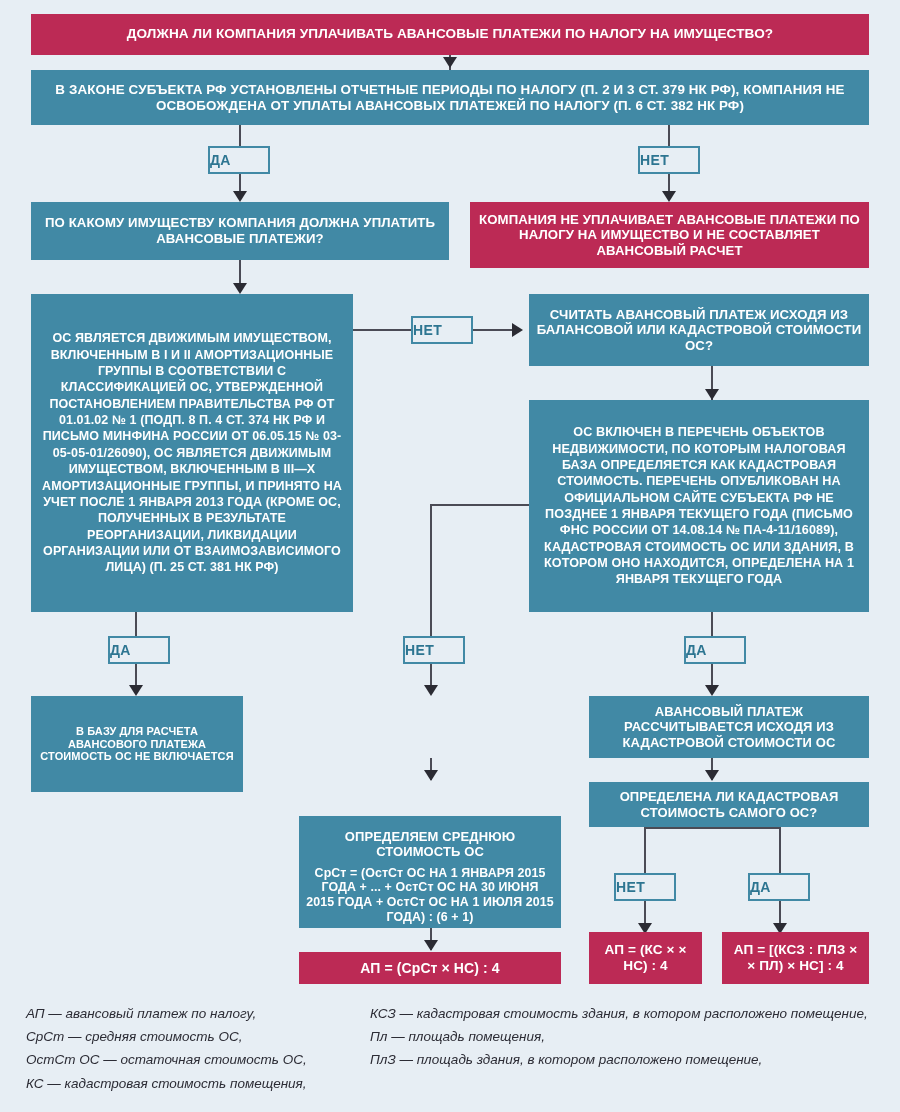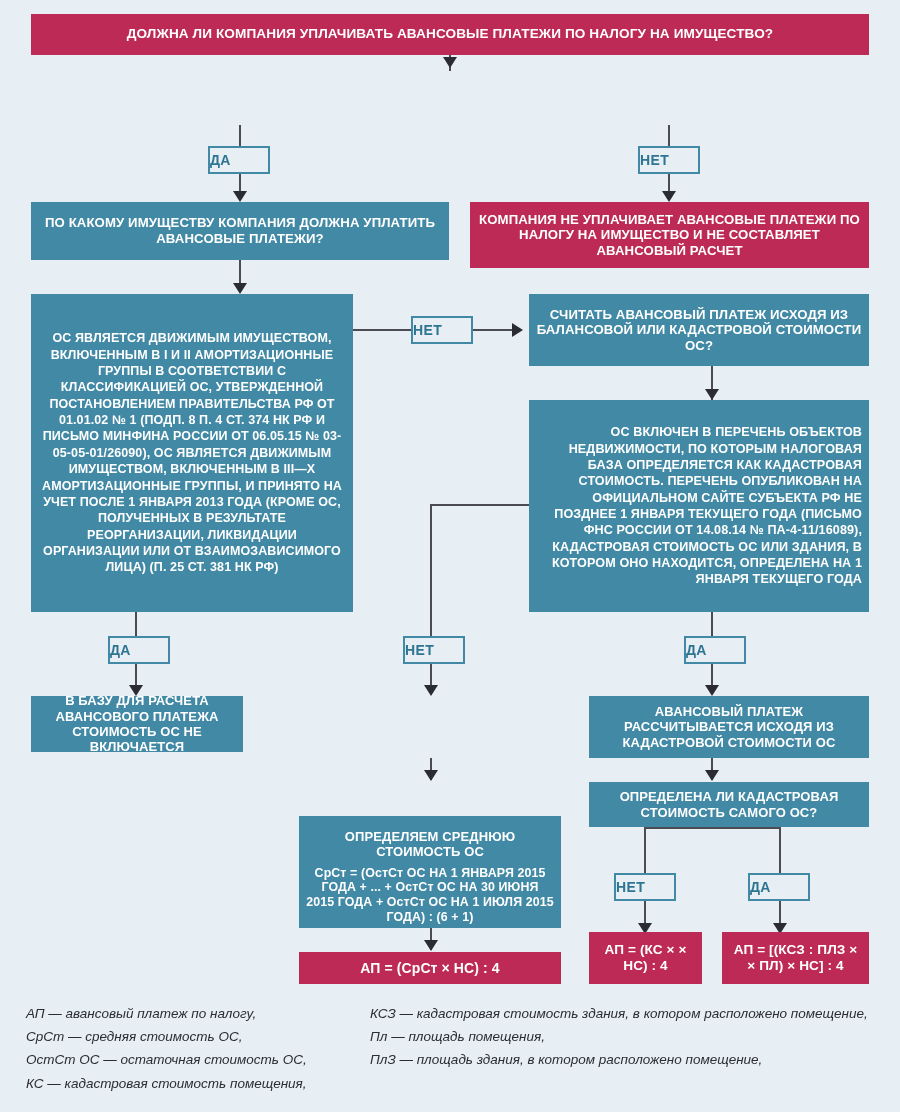--- a/index.html
+++ b/index.html
@@ -127,20 +127,23 @@
   <div class="ln vl" style="left:779px;top:827px;height:46px;"></div>
   <div class="ln vl" style="left:644px;top:900px;height:32px;"></div>
   <div class="arrow" style="left:638px;top:923px;"></div>
   <div class="ln vl" style="left:779px;top:900px;height:32px;"></div>
   <div class="arrow" style="left:773px;top:923px;"></div>
 
   <div class="node red" style="left:31px;top:14px;width:838px;height:41px;font-size:13.6px;">
     <span>ДОЛЖНА ЛИ КОМПАНИЯ УПЛАЧИВАТЬ АВАНСОВЫЕ ПЛАТЕЖИ ПО НАЛОГУ НА ИМУЩЕСТВО?</span>
   </div>
 
+  <div class="node blue" style="left:31px;top:70px;width:838px;height:55px;font-size:13.4px;">
+    <span>В ЗАКОНЕ СУБЪЕКТА РФ УСТАНОВЛЕНЫ ОТЧЕТНЫЕ ПЕРИОДЫ ПО НАЛОГУ (П. 2 И 3 СТ. 379 НК РФ), КОМПАНИЯ НЕ ОСВОБОЖДЕНА ОТ УПЛАТЫ АВАНСОВЫХ ПЛАТЕЖЕЙ ПО НАЛОГУ (П. 6 СТ. 382 НК РФ)</span>
+  </div>
 
   <div class="badge" style="left:208px;top:146px;width:62px;height:28px;font-size:14px;">
     <span>ДА</span>
   </div>
   <div class="badge" style="left:638px;top:146px;width:62px;height:28px;font-size:14px;">
     <span>НЕТ</span>
   </div>
 
   <div class="node blue" style="left:31px;top:202px;width:418px;height:58px;font-size:13.2px;">
     <span>ПО КАКОМУ ИМУЩЕСТВУ КОМПАНИЯ ДОЛЖНА УПЛАТИТЬ АВАНСОВЫЕ ПЛАТЕЖИ?</span>
@@ -155,35 +158,35 @@
   </div>
 
   <div class="badge" style="left:411px;top:316px;width:62px;height:28px;font-size:14px;">
     <span>НЕТ</span>
   </div>
 
   <div class="node blue" style="left:529px;top:294px;width:340px;height:72px;font-size:13.2px;">
     <span>СЧИТАТЬ АВАНСОВЫЙ ПЛАТЕЖ ИСХОДЯ ИЗ БАЛАНСОВОЙ ИЛИ КАДАСТРОВОЙ СТОИМОСТИ ОС?</span>
   </div>
 
-  <div class="node blue" style="left:529px;top:400px;width:340px;height:212px;font-size:12.6px;line-height:1.30;text-align:right;">
+  <div class="node blue" style="left:529px;top:400px;width:340px;height:212px;font-size:12.6px;line-height:1.30;">
     <span>ОС ВКЛЮЧЕН В ПЕРЕЧЕНЬ ОБЪЕКТОВ НЕДВИЖИМОСТИ, ПО КОТОРЫМ НАЛОГОВАЯ БАЗА ОПРЕДЕЛЯЕТСЯ КАК КАДАСТРОВАЯ СТОИМОСТЬ. ПЕРЕЧЕНЬ ОПУБЛИКОВАН НА ОФИЦИАЛЬНОМ САЙТЕ СУБЪЕКТА РФ НЕ ПОЗДНЕЕ 1 ЯНВАРЯ ТЕКУЩЕГО ГОДА (ПИСЬМО ФНС РОССИИ ОТ 14.08.14 № ПА-4-11/16089), КАДАСТРОВАЯ СТОИМОСТЬ ОС ИЛИ ЗДАНИЯ, В КОТОРОМ ОНО НАХОДИТСЯ, ОПРЕДЕЛЕНА НА 1 ЯНВАРЯ ТЕКУЩЕГО ГОДА</span>
   </div>
 
   <div class="badge" style="left:108px;top:636px;width:62px;height:28px;font-size:14px;">
     <span>ДА</span>
   </div>
   <div class="badge" style="left:403px;top:636px;width:62px;height:28px;font-size:14px;">
     <span>НЕТ</span>
   </div>
   <div class="badge" style="left:684px;top:636px;width:62px;height:28px;font-size:14px;">
     <span>ДА</span>
   </div>
 
-  <div class="node blue" style="left:31px;top:696px;width:212px;height:56px;font-size:13px;">
+  <div class="node blue" style="left:31px;top:696px;width:212px;height:96px;font-size:11px;">
     <span>В БАЗУ ДЛЯ РАСЧЕТА АВАНСОВОГО ПЛАТЕЖА СТОИМОСТЬ ОС НЕ ВКЛЮЧАЕТСЯ</span>
   </div>
 
 
   <div class="node blue" style="left:299px;top:816px;width:262px;height:56px;font-size:13px;">
     <span>ОПРЕДЕЛЯЕМ СРЕДНЮЮ СТОИМОСТЬ ОС</span>
   </div>
 
   <div class="node blue" style="left:299px;top:862px;width:262px;height:66px;font-size:12.4px;">
     <span>СрСт = (ОстСт ОС НА 1 ЯНВАРЯ 2015 ГОДА + ... + ОстСт ОС НА 30 ИЮНЯ 2015 ГОДА + ОстСт ОС НА 1 ИЮЛЯ 2015 ГОДА) : (6 + 1)</span>

